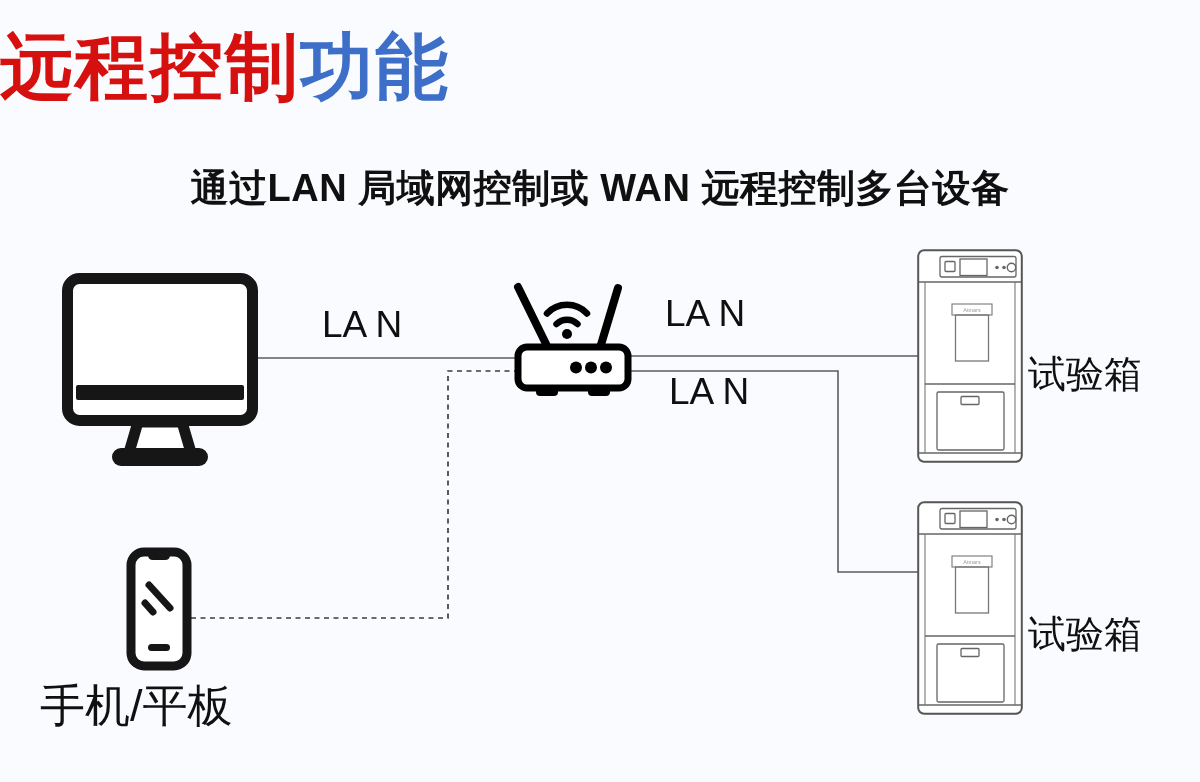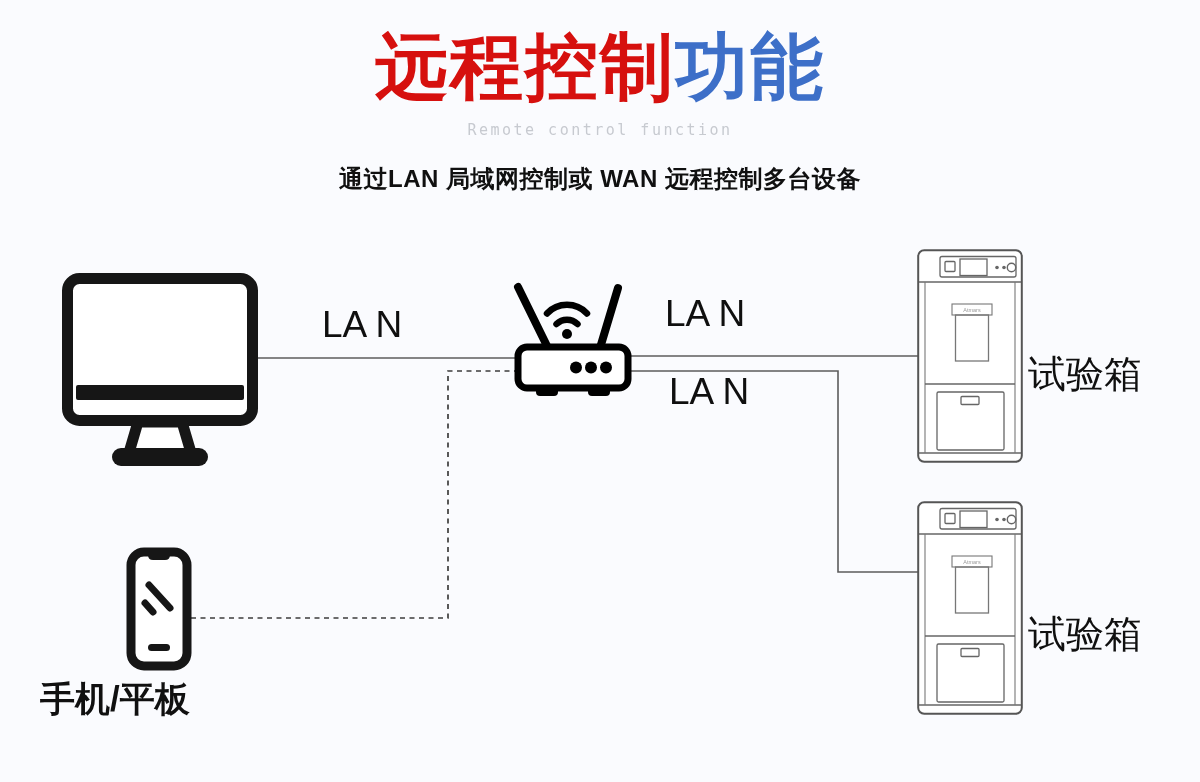--- a/index.html
+++ b/index.html
@@ -5,63 +5,62 @@
   * { margin:0; padding:0; box-sizing:border-box; }
   html,body { width:1200px; height:782px; }
   body { font-family:"Liberation Sans", sans-serif; }
   .stage{
     position:relative; width:1200px; height:782px; overflow:hidden;
     background:var(--bg,#fafbfe);
   }
   
   .title{
     position:absolute; top:24px; left:0; width:100%;
-    text-align:center; font-size:73px; font-weight:800; letter-spacing:2px;
+    font-size:73px; font-weight:800; letter-spacing:2px;
     line-height:86px; white-space:nowrap;
   }
   .title .t-red{ color:var(--title_red,#d6100e); }
   .title .t-blue{ color:var(--title_blue,#3d6fc8); }
   .subtitle-en{
     position:absolute; top:121px; left:0; width:100%; text-align:center;
     font-family:"DejaVu Sans Mono", monospace;
     font-size:15px; letter-spacing:2.5px; color:var(--muted,#c7cad0);
   }
   .desc{
     position:absolute; top:163px; left:0; width:100%; text-align:center;
-    font-size:24px; font-weight:700; color:var(--text_dark,#101010);
+    font-size:38px; font-weight:700; color:var(--text_dark,#101010);
     letter-spacing:0.5px; white-space:nowrap;
   }
   
   .wires{ position:absolute; left:0; top:0; pointer-events:none; }
   .node-svg{ position:absolute; }
   .node-label{
     position:absolute; text-align:left; color:var(--text_dark,#101010);
     font-weight:500; white-space:nowrap;
   }
   .pc-label{ left:106px; top:468px; width:116px; font-size:37px; }
-  .mobile-label{ left:40px; top:676px; width:244px; font-size:35px; font-weight:700; }
+  .mobile-label{ left:40px; top:676px; width:244px; font-size:45px; font-weight:400; }
   .chamber1-label{ left:1028px; top:349px; width:120px; font-size:38px; }
   .chamber2-label{ left:1028px; top:609px; width:120px; font-size:38px; }
   .wire-label{
     position:absolute; width:96px; text-align:left; font-size:37px;
     font-weight:400; color:#0f0f0f; white-space:nowrap;
   }
   .lbl-lan-pc{ left:322px; top:304px; }
   .lbl-lan-top{ left:665px; top:293px; }
   .lbl-lan-bottom{ left:669px; top:371px; }
   .lbl-wifi{ left:322px; top:554px; }
   .chamber-brand{ font-size:5.5px; fill:#9a9a9a; font-family:"Liberation Sans",sans-serif; }
 </style>
 </head>
 <body>
 
 <div class="stage">
 
   <h1 class="title"><span class="t-red">远程控制</span><span class="t-blue">功能</span></h1>
-  <div class="subtitle-en">Remote control function</div>
   <div class="desc">通过LAN 局域网控制或 WAN 远程控制多台设备</div>
 
   <svg class="wires" width="1200" height="782" viewBox="0 0 1200 782">
     <path d="M258 358 H518" fill="none" stroke="#5c5c5c" stroke-width="1.6"></path>
     <path d="M627 356 H918" fill="none" stroke="#5c5c5c" stroke-width="1.6"></path>
     <path d="M627 371 H838 V572 H918" fill="none" stroke="#5c5c5c" stroke-width="1.6"></path>
     <path d="M191 618 H448 V371 H518" fill="none" stroke="#3c3c3c" stroke-width="1.7" stroke-dasharray="5 4.5"></path>
   </svg>
 
   <div class="wire-label lbl-lan-pc">LA N</div>

